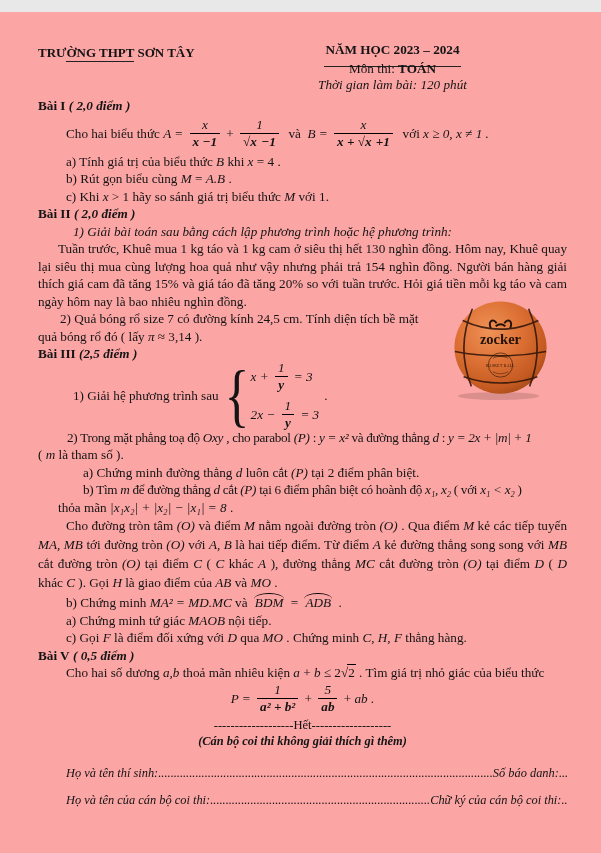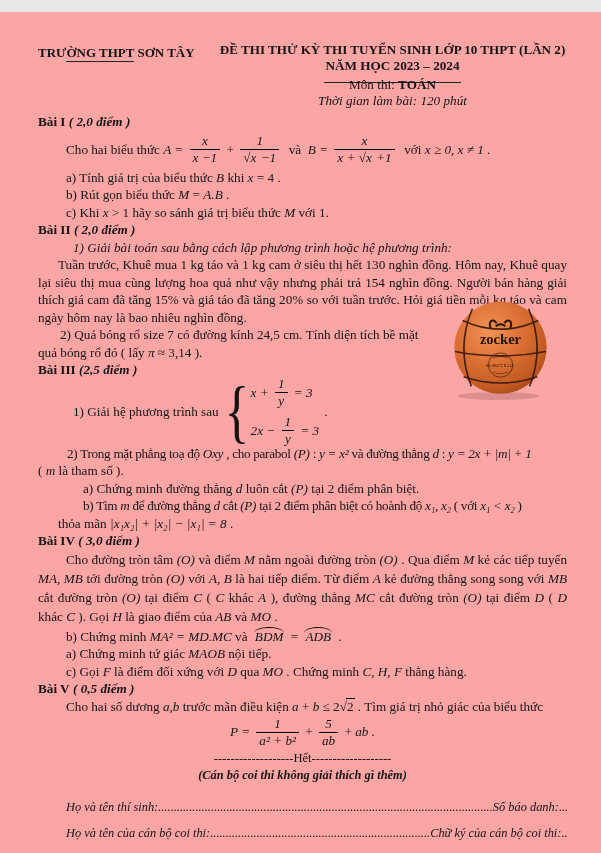--- a/index.html
+++ b/index.html
@@ -26,21 +26,21 @@
   .ind-a{margin-left:28px;}
   .ind-b{margin-left:35px;}
   .ind-c{margin-left:45px;}
   .ind-d{margin-left:20px;}
   .just{text-align:justify;}
   .tight{letter-spacing:-0.3px;white-space:nowrap;}
 
   .frac{display:inline-flex;flex-direction:column;align-items:stretch;text-align:center;
         vertical-align:middle;margin:0 3px;line-height:14px;font-style:italic;}
   .frac .num{padding:0 3px 1px;}
-  .frac .den{padding:1px 3px 0;border-top:1.1px solid #000;white-space:nowrap;}
+  .frac .den{padding:1px 3px 0;border-top:1.1px solid #000;white-space:nowrap;font-weight:bold;}
   .rad{font-style:normal;}
   .radarg{border-top:1px solid #000;margin-left:-1px;padding:0 1px;font-style:italic;}
   .mi{font-style:italic;}
   .math-line{display:flex;align-items:center;white-space:pre;height:38px;}
 
   .hat{font-style:italic;position:relative;margin:0 3px;padding:0 1px;}
   .hat::before{content:"";position:absolute;left:0;right:0;top:-2px;height:5px;
     border-top:1.3px solid #000;border-radius:50% 50% 0 0/100% 100% 0 0;}
 
   .sysrow{display:flex;align-items:center;height:66px;margin-left:35px;}
@@ -60,67 +60,65 @@
   .ball{position:absolute;left:452px;top:287px;width:97px;height:102px;}
 </style>
 </head>
 <body>
 
 <div class="page">
 
   <div class="header">
     <div class="school"><span>TRƯ</span><span class="ul">ỜNG THPT</span><span> SƠN TÂY</span></div>
     <div class="title-block">
-      <div class="title">ĐỀ THI THỬ KỲ THI TUYỂN SINH LỚP 10 THPT (LẦN 2)</div>
       <div class="year"><span>NĂM HỌC 2023 – 2024</span></div>
       <div class="subject"><span>Môn thi: </span><b>TOÁN</b></div>
       <div class="time">Thời gian làm bài: 120  phút</div>
     </div>
   </div>
 
   <div class="line h"><span>Bài I</span><span class="pts"> ( 2,0 điểm )</span></div>
   <div class="math-line ind-a">
     <span>Cho hai biểu thức </span><span class="mi">A = </span><span class="frac"><span class="num">x</span><span class="den">x −1</span></span><span> + </span><span class="frac"><span class="num">1</span><span class="den"><span class="rad">√</span><span class="radarg">x</span><span class="mi"> −1</span></span></span><span>  và  </span><span class="mi">B = </span><span class="frac"><span class="num">x</span><span class="den"><span class="mi">x + </span><span class="rad">√</span><span class="radarg">x</span><span class="mi"> +1</span></span></span><span>  với </span><span class="mi">x ≥ 0, x ≠ 1 .</span>
   </div>
   <div class="line ind-a"><span>a) Tính giá trị của biểu thức </span><span class="i">B</span><span> khi </span><span class="i">x</span><span> = 4 .</span></div>
-  <div class="line ind-a"><span>b) Rút gọn biểu thức </span><span class="i">M</span><span> = </span><span class="i">A.B</span><span> .</span></div>
+  <div class="line ind-a"><span>b) Rút gọn biểu cùng </span><span class="i">M</span><span> = </span><span class="i">A.B</span><span> .</span></div>
   <div class="line ind-a"><span>c) Khi </span><span class="i">x</span><span> &gt; 1 hãy so sánh giá trị biểu thức </span><span class="i">M</span><span> với 1.</span></div>
 
   <div class="line h"><span>Bài II</span><span class="pts">  ( 2,0 điểm )</span></div>
   <div class="line ind-b i">1) Giải bài toán sau bằng cách lập phương trình hoặc hệ phương trình:</div>
   <div class="line just" style="text-indent:20px;">Tuần trước, Khuê mua 1 kg táo và 1 kg cam ở siêu thị hết 130 nghìn đồng. Hôm nay, Khuê quay lại siêu thị mua cùng lượng hoa quả như vậy nhưng phải trả 154 nghìn đồng. Người bán hàng giải thích giá cam đã tăng 15% và giá táo đã tăng 20% so với tuần trước. Hỏi giá tiền mỗi kg táo và cam ngày hôm nay là bao nhiêu nghìn đồng.</div>
   <div class="line" style="text-indent:22px;margin-right:128px;"><span>2) Quả bóng rổ size 7 có đường kính 24,5 cm. Tính diện tích bề mặt quả bóng rổ đó ( lấy </span><span class="i">π</span><span> ≈ 3,14 ).</span></div>
 
   <div class="line h"><span>Bài III</span><span class="pts"> (2,5 điểm )</span></div>
   <div class="sysrow">
     <span>1) Giải hệ phương trình sau</span>
     <span class="brace">{</span>
     <span class="eqs">
       <span class="eq"><span>x + </span><span class="frac"><span class="num">1</span><span class="den">y</span></span><span> = 3</span></span>
       <span class="eq"><span>2x − </span><span class="frac"><span class="num">1</span><span class="den">y</span></span><span> = 3</span></span>
     </span>
     <span class="sys-period">.</span>
   </div>
   <div class="line tight" style="margin-left:29px;"><span>2) Trong mặt phẳng toạ độ </span><span class="i">Oxy</span><span> , cho parabol </span><span class="i">(P)</span><span> : </span><span class="i">y = x²</span><span> và đường thẳng </span><span class="i">d</span><span> : </span><span class="i">y = 2x + |m| + 1</span></div>
   <div class="line"><span>( </span><span class="i">m</span><span> là tham số ).</span></div>
   <div class="line ind-c"><span>a) Chứng minh đường thẳng </span><span class="i">d</span><span> luôn cắt </span><span class="i">(P)</span><span> tại 2 điểm phân biệt.</span></div>
-  <div class="line ind-c tight"><span>b) Tìm </span><span class="i">m</span><span> để đường thẳng </span><span class="i">d</span><span> cắt </span><span class="i">(P)</span><span> tại 2 điểm phân biệt có hoành độ </span><span class="i">x₁, x₂</span><span> ( với </span><span class="i">x₁ &lt; x₂</span><span> )</span></div>
+  <div class="line ind-c tight"><span>b) Tìm </span><span class="i">m</span><span> để đường thẳng </span><span class="i">d</span><span> cắt </span><span class="i">(P)</span><span> tại 6 điểm phân biệt có hoành độ </span><span class="i">x₁, x₂</span><span> ( với </span><span class="i">x₁ &lt; x₂</span><span> )</span></div>
   <div class="line ind-d"><span>thỏa mãn </span><span class="i">|x₁x₂| + |x₂| − |x₁| = 8</span><span> .</span></div>
 
-  <div class="line h"><span>Bài IV</span><span class="pts"> ( 3,0 điểm )</span></div>
   <div class="line just" style="text-indent:28px;line-height:19px;"><span>Cho đường tròn tâm </span><span class="i">(O)</span><span> và điểm </span><span class="i">M</span><span> nằm ngoài đường tròn </span><span class="i">(O)</span><span> . Qua điểm </span><span class="i">M</span><span> kẻ các tiếp tuyến </span><span class="i">MA, MB</span><span> tới đường tròn </span><span class="i">(O)</span><span> với </span><span class="i">A, B</span><span> là hai tiếp điểm. Từ điểm </span><span class="i">A</span><span> kẻ đường thẳng song song với </span><span class="i">MB</span><span> cắt đường tròn </span><span class="i">(O)</span><span> tại điểm </span><span class="i">C</span><span> ( </span><span class="i">C</span><span> khác </span><span class="i">A</span><span> ), đường thẳng </span><span class="i">MC</span><span> cắt đường tròn </span><span class="i">(O)</span><span> tại điểm </span><span class="i">D</span><span> ( </span><span class="i">D</span><span> khác </span><span class="i">C</span><span> ). Gọi </span><span class="i">H</span><span> là giao điểm của </span><span class="i">AB</span><span> và </span><span class="i">MO</span><span> .</span></div>
   <div class="line ind-a" style="margin-top:2px;">
     <span>b) Chứng minh </span><span class="mi">MA² = MD.MC</span><span> và </span><span class="hat">BDM</span><span> = </span><span class="hat">ADB</span><span> .</span>
   </div>
   <div class="line ind-a"><span>a) Chứng minh tứ giác </span><span class="i">MAOB</span><span> nội tiếp.</span></div>
   <div class="line ind-a"><span>c) Gọi </span><span class="i">F</span><span> là điểm đối xứng với </span><span class="i">D</span><span> qua </span><span class="i">MO</span><span> . Chứng minh </span><span class="i">C, H, F</span><span> thẳng hàng.</span></div>
 
   <div class="line h"><span>Bài V</span><span class="pts"> ( 0,5 điểm )</span></div>
   <div class="line ind-a">
-    <span><span>Cho hai số dương </span><span class="i">a,b</span><span> trước mãn điều kiện </span><span class="i">a</span><span> + </span><span class="i">b</span><span> ≤ 2</span></span><span class="rad">√</span><span class="radarg" style="font-style:normal;">2</span><span> . Tìm giá trị nhỏ giác của biểu thức</span>
+    <span><span>Cho hai số dương </span><span class="i">a,b</span><span> thoả mãn nhiêu kiện </span><span class="i">a</span><span> + </span><span class="i">b</span><span> ≤ 2</span></span><span class="rad">√</span><span class="radarg" style="font-style:normal;">2</span><span> . Tìm giá trị nhỏ giác của biểu thức</span>
   </div>
   <div class="pline">
     <span class="mi">P = </span><span class="frac"><span class="num">1</span><span class="den">a² + b²</span></span><span> + </span><span class="frac"><span class="num">5</span><span class="den">ab</span></span><span> + </span><span class="mi">ab .</span>
   </div>
 
   <div class="hetline"><span>-------------------</span><b>Hết</b><span>-------------------</span></div>
   <div class="footnote">(Cán bộ coi thi không giải thích gì thêm)</div>
 
   <div class="sigline sig1"><span>Họ và tên thí sinh:</span><span>............................................................................................................</span><span>Số báo danh:</span><span>...................................................</span></div>
   <div class="sigline sig2"><span>Họ và tên của cán bộ coi thi:</span><span>.......................................................................</span><span>Chữ  ký của cán bộ coi thi:</span><span>...........................</span></div>

